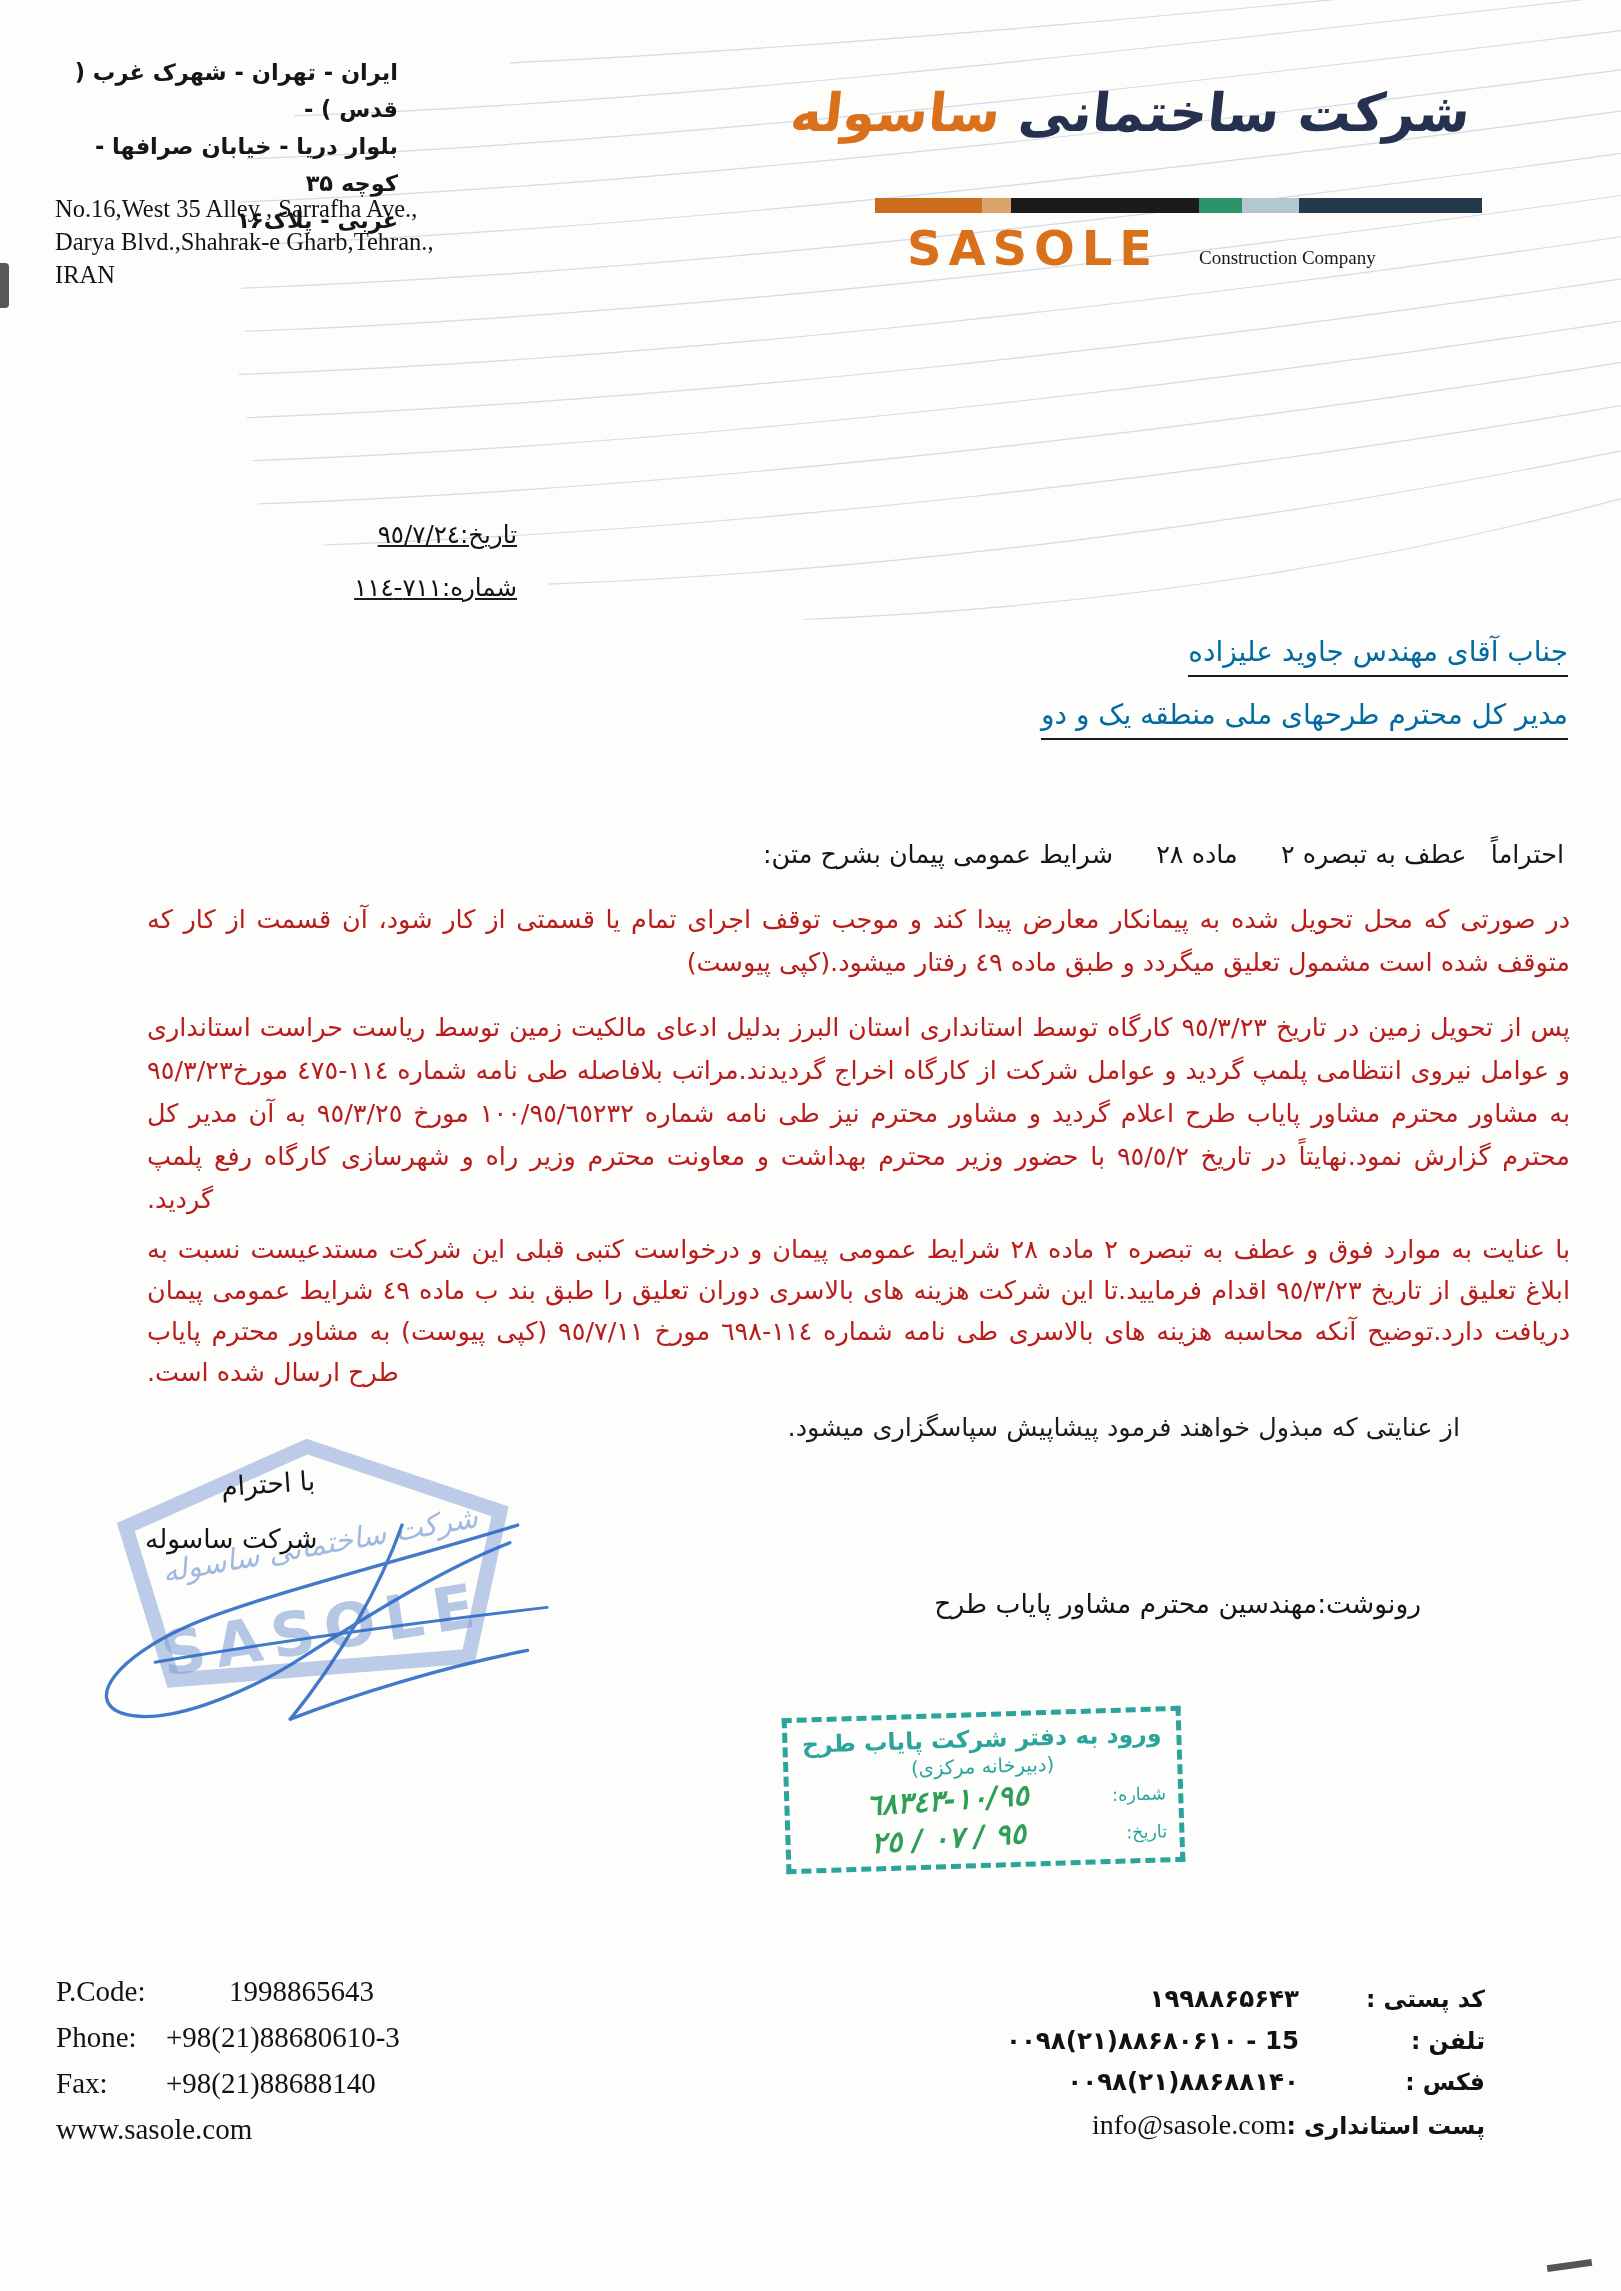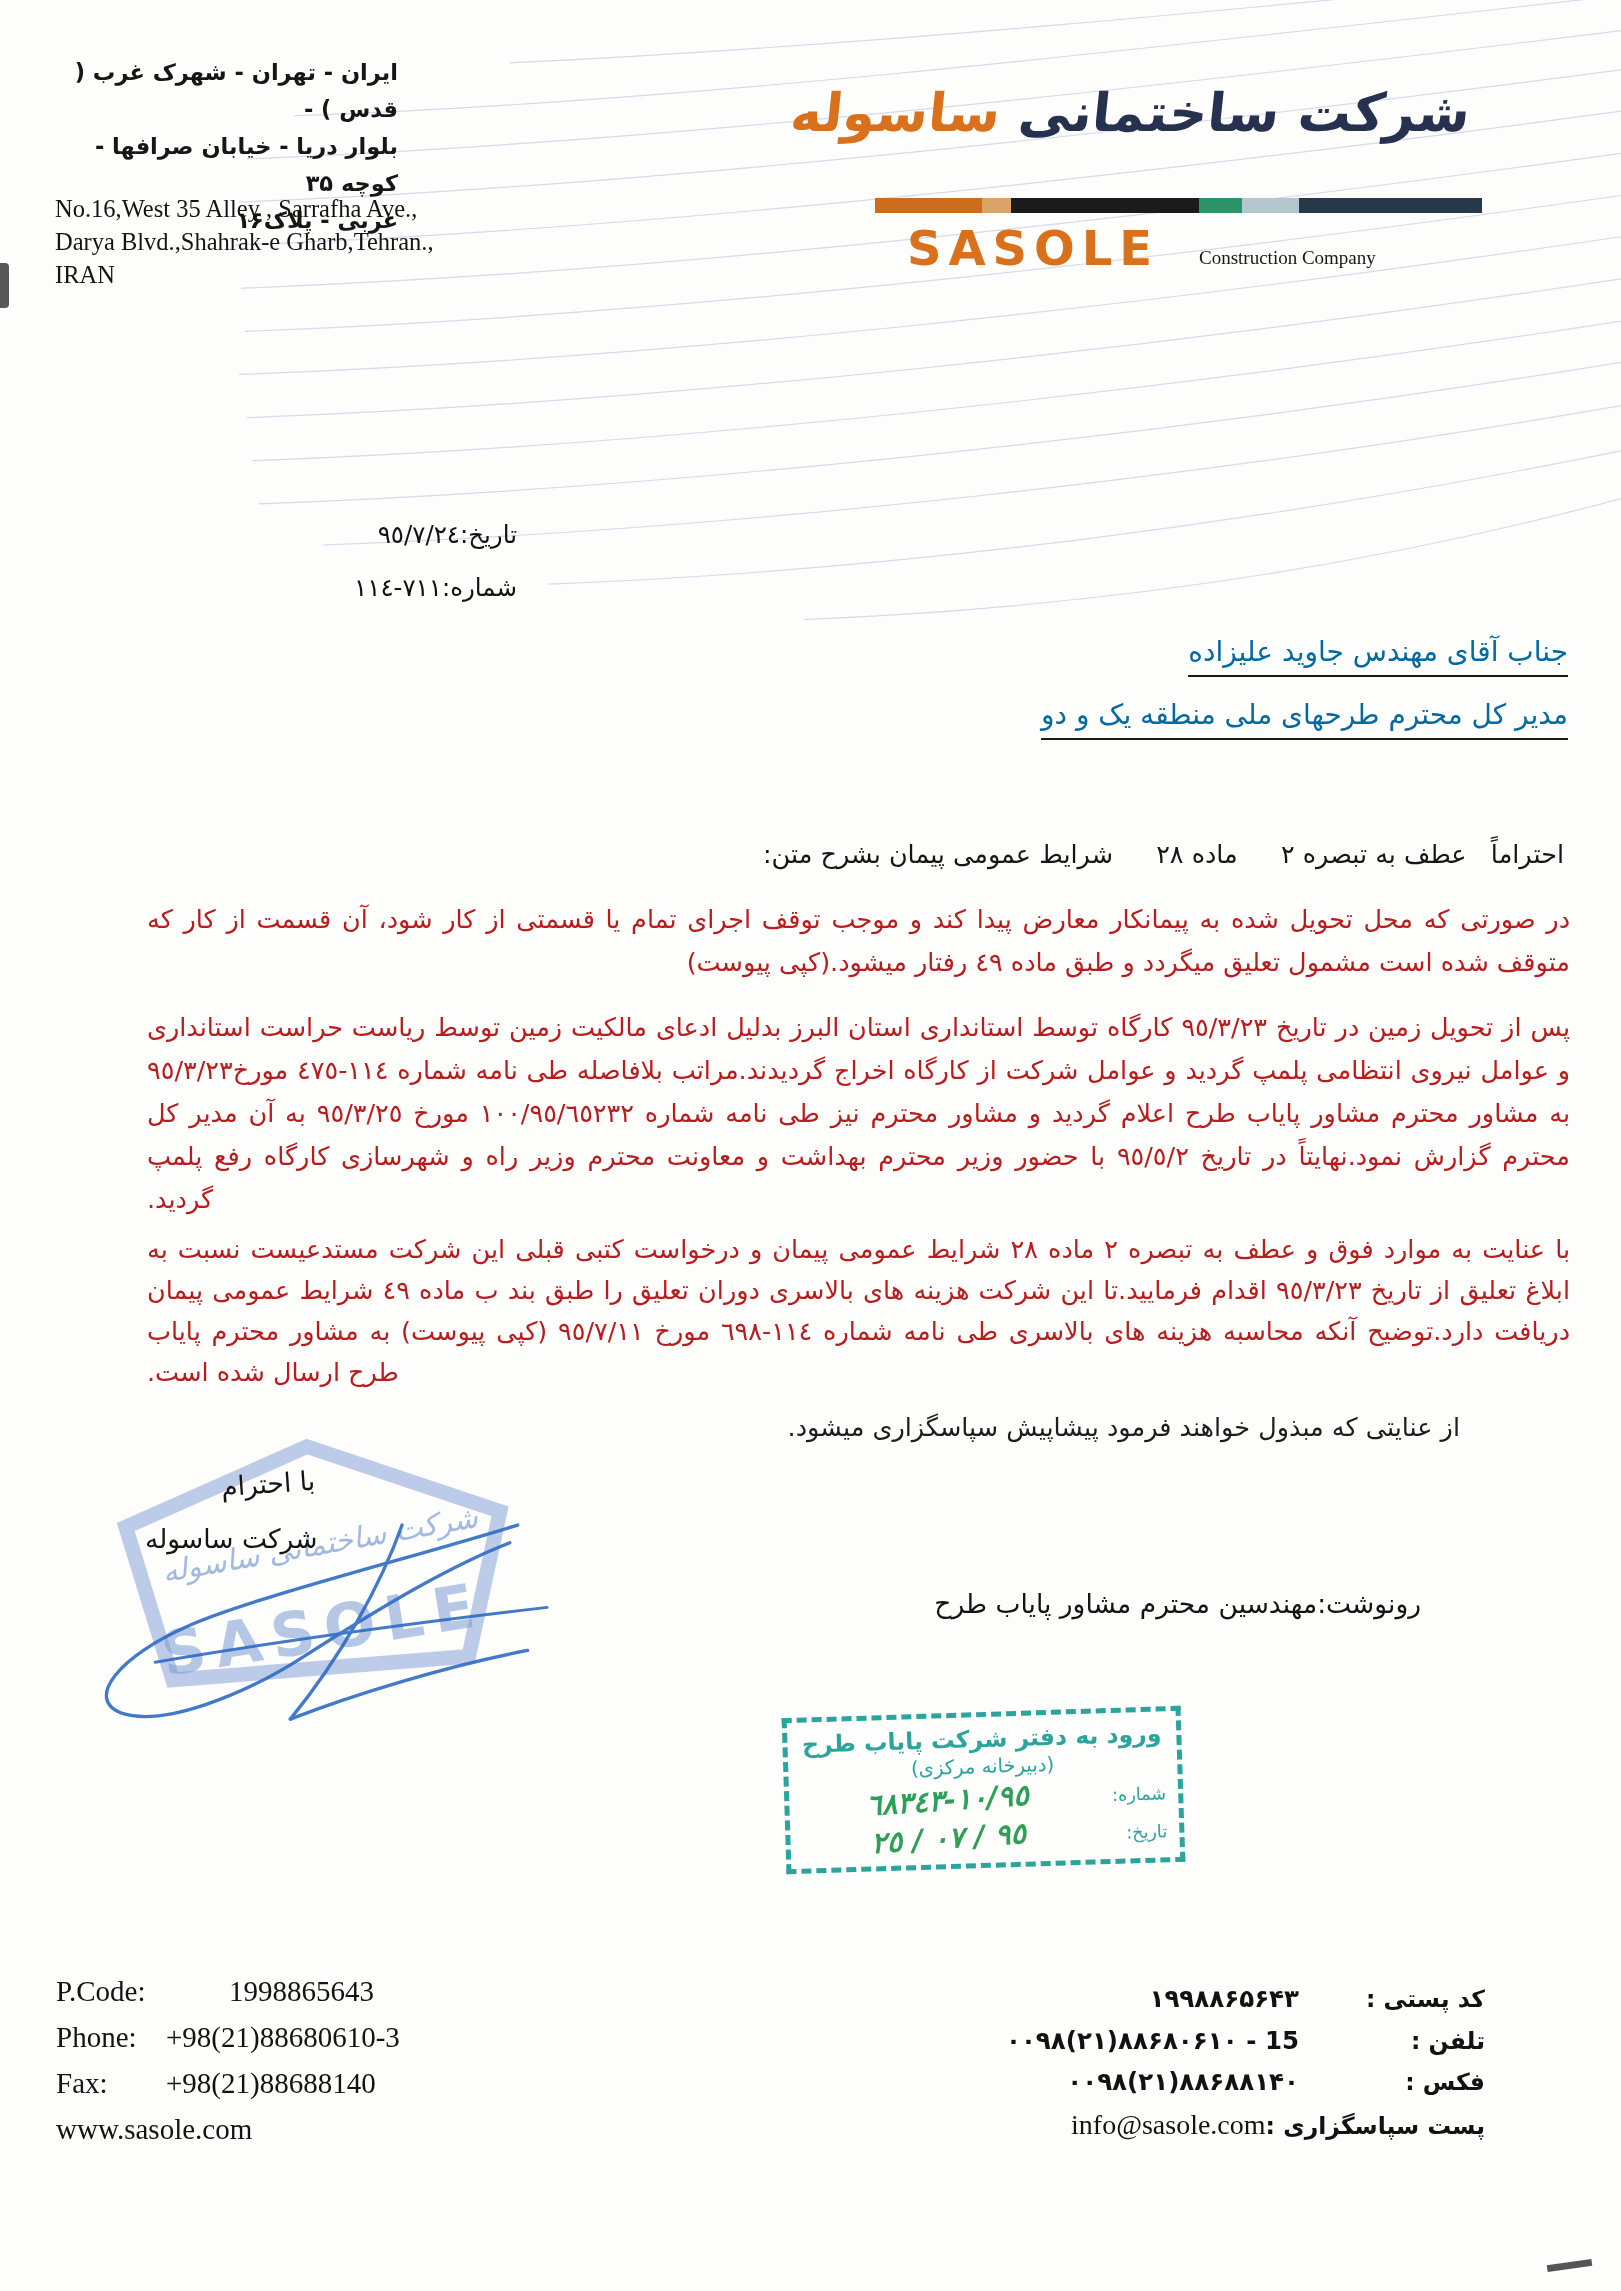--- a/index.html
+++ b/index.html
@@ -37,21 +37,21 @@
   .logo-en{
     position:absolute; left:907px; top:220px;
     font-size:48px; font-weight:bold; letter-spacing:6.9px;
   }
   .logo-tagline{
     position:absolute; left:1199px; top:247px;
     font-family:"Liberation Serif", serif; font-size:19px; color:#181818;
   }
 
   
-  .meta{position:absolute; left:294px; top:520px; width:223px; direction:rtl; text-align:right;}
+  .meta{position:absolute; left:294px; top:520px; width:223px; direction:rtl; text-align:right;text-decoration:underline;}
   .meta-line{font-size:24.5px; margin-bottom:23.5px; color:#121212;}
 
   
   .recipient-1,.recipient-2{position:absolute; right:53px; direction:rtl; font-size:28px; color:#0369a1;}
   .recipient-1{top:635px;} .recipient-2{top:698px;}
   .u-line{display:inline-block; border-bottom:2.5px solid #1a1a1a; padding-bottom:6.9px;}
 
   
   .salutation{position:absolute; right:57px; top:839px; direction:rtl; font-size:25.5px; color:#161616;}
   .num-u{text-underline-offset:5.9px; text-decoration-thickness:1.5px;margin-left:35px;}
@@ -233,21 +233,21 @@
     </div>
     <div class="fa-row">
       <span class="fa-label">تلفن :</span>
       <span class="fa-value" dir="ltr">۰۰۹۸(۲۱)۸۸۶۸۰۶۱۰ - 15</span>
     </div>
     <div class="fa-row">
       <span class="fa-label">فکس :</span>
       <span class="fa-value" dir="ltr">۰۰۹۸(۲۱)۸۸۶۸۸۱۴۰</span>
     </div>
     <div class="fa-row">
-      <span class="fa-label">پست سپاسگزاری :</span>
+      <span class="fa-label">پست استانداری :</span>
       <span class="fa-value fa-value-email" dir="ltr">info@sasole.com</span>
     </div>
   </div>
 
   <div class="edge-mark-left"></div>
   <div class="edge-mark-br"></div>
 
 </div>
 
 

